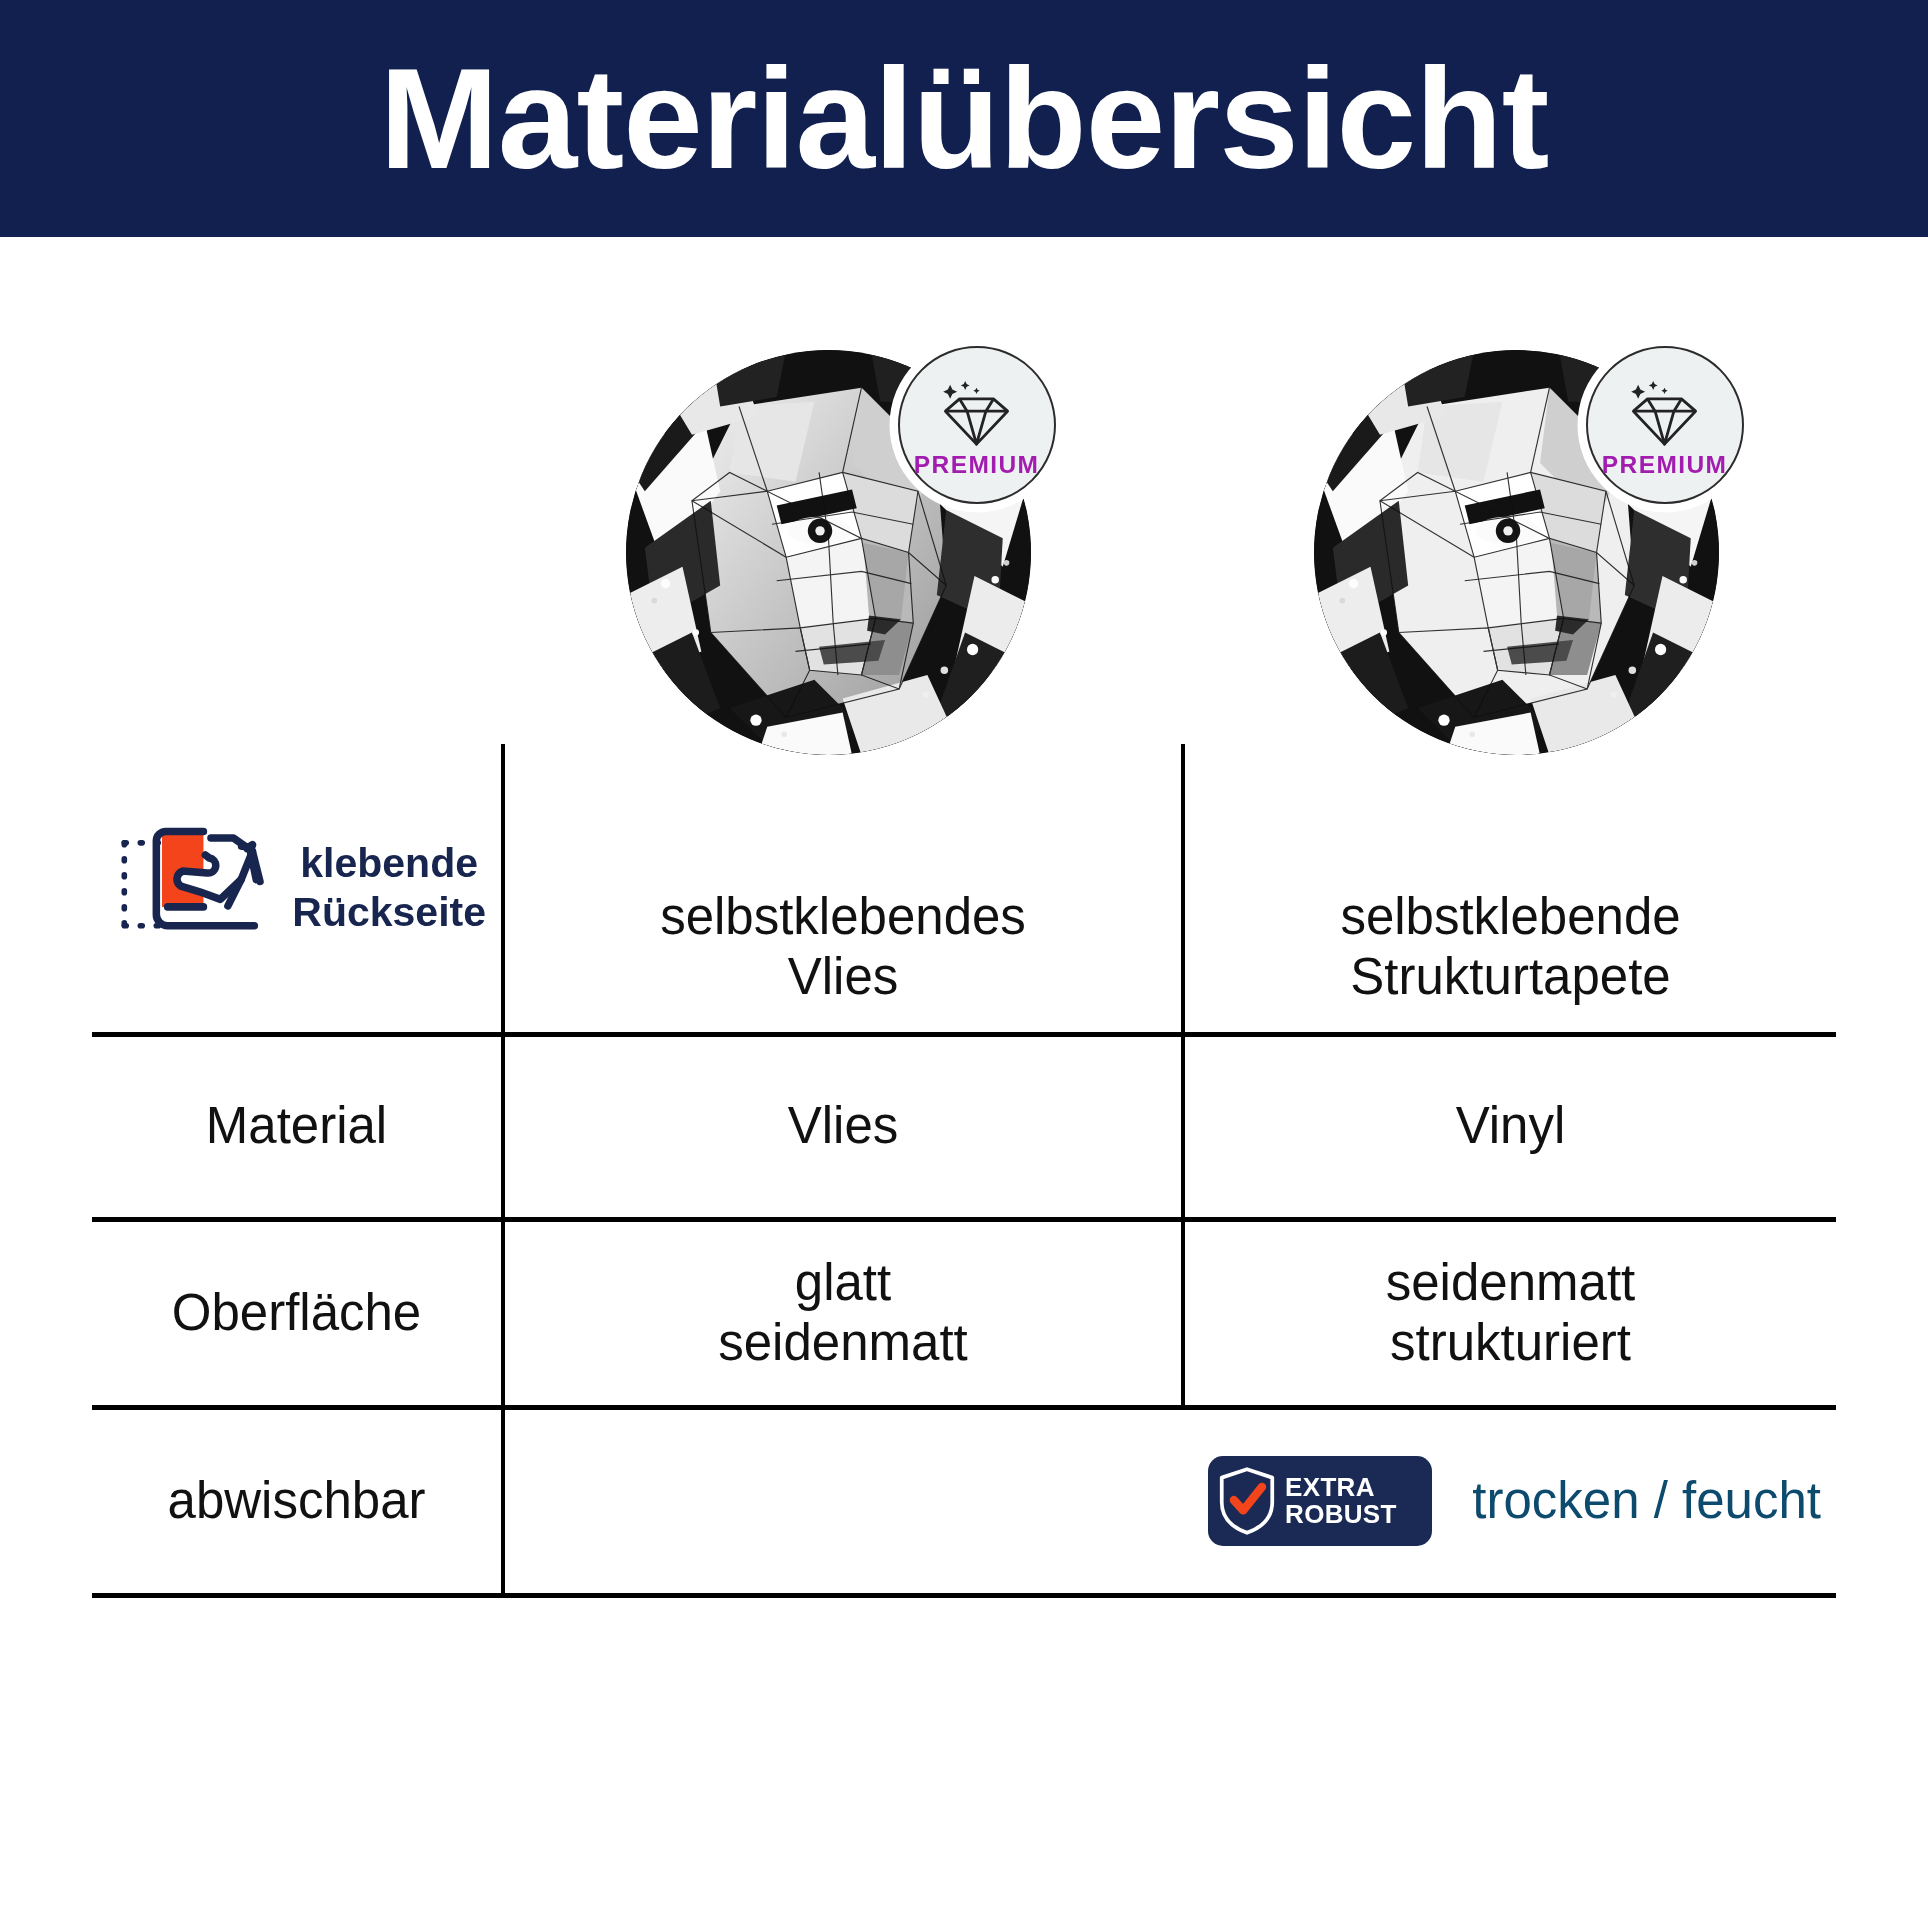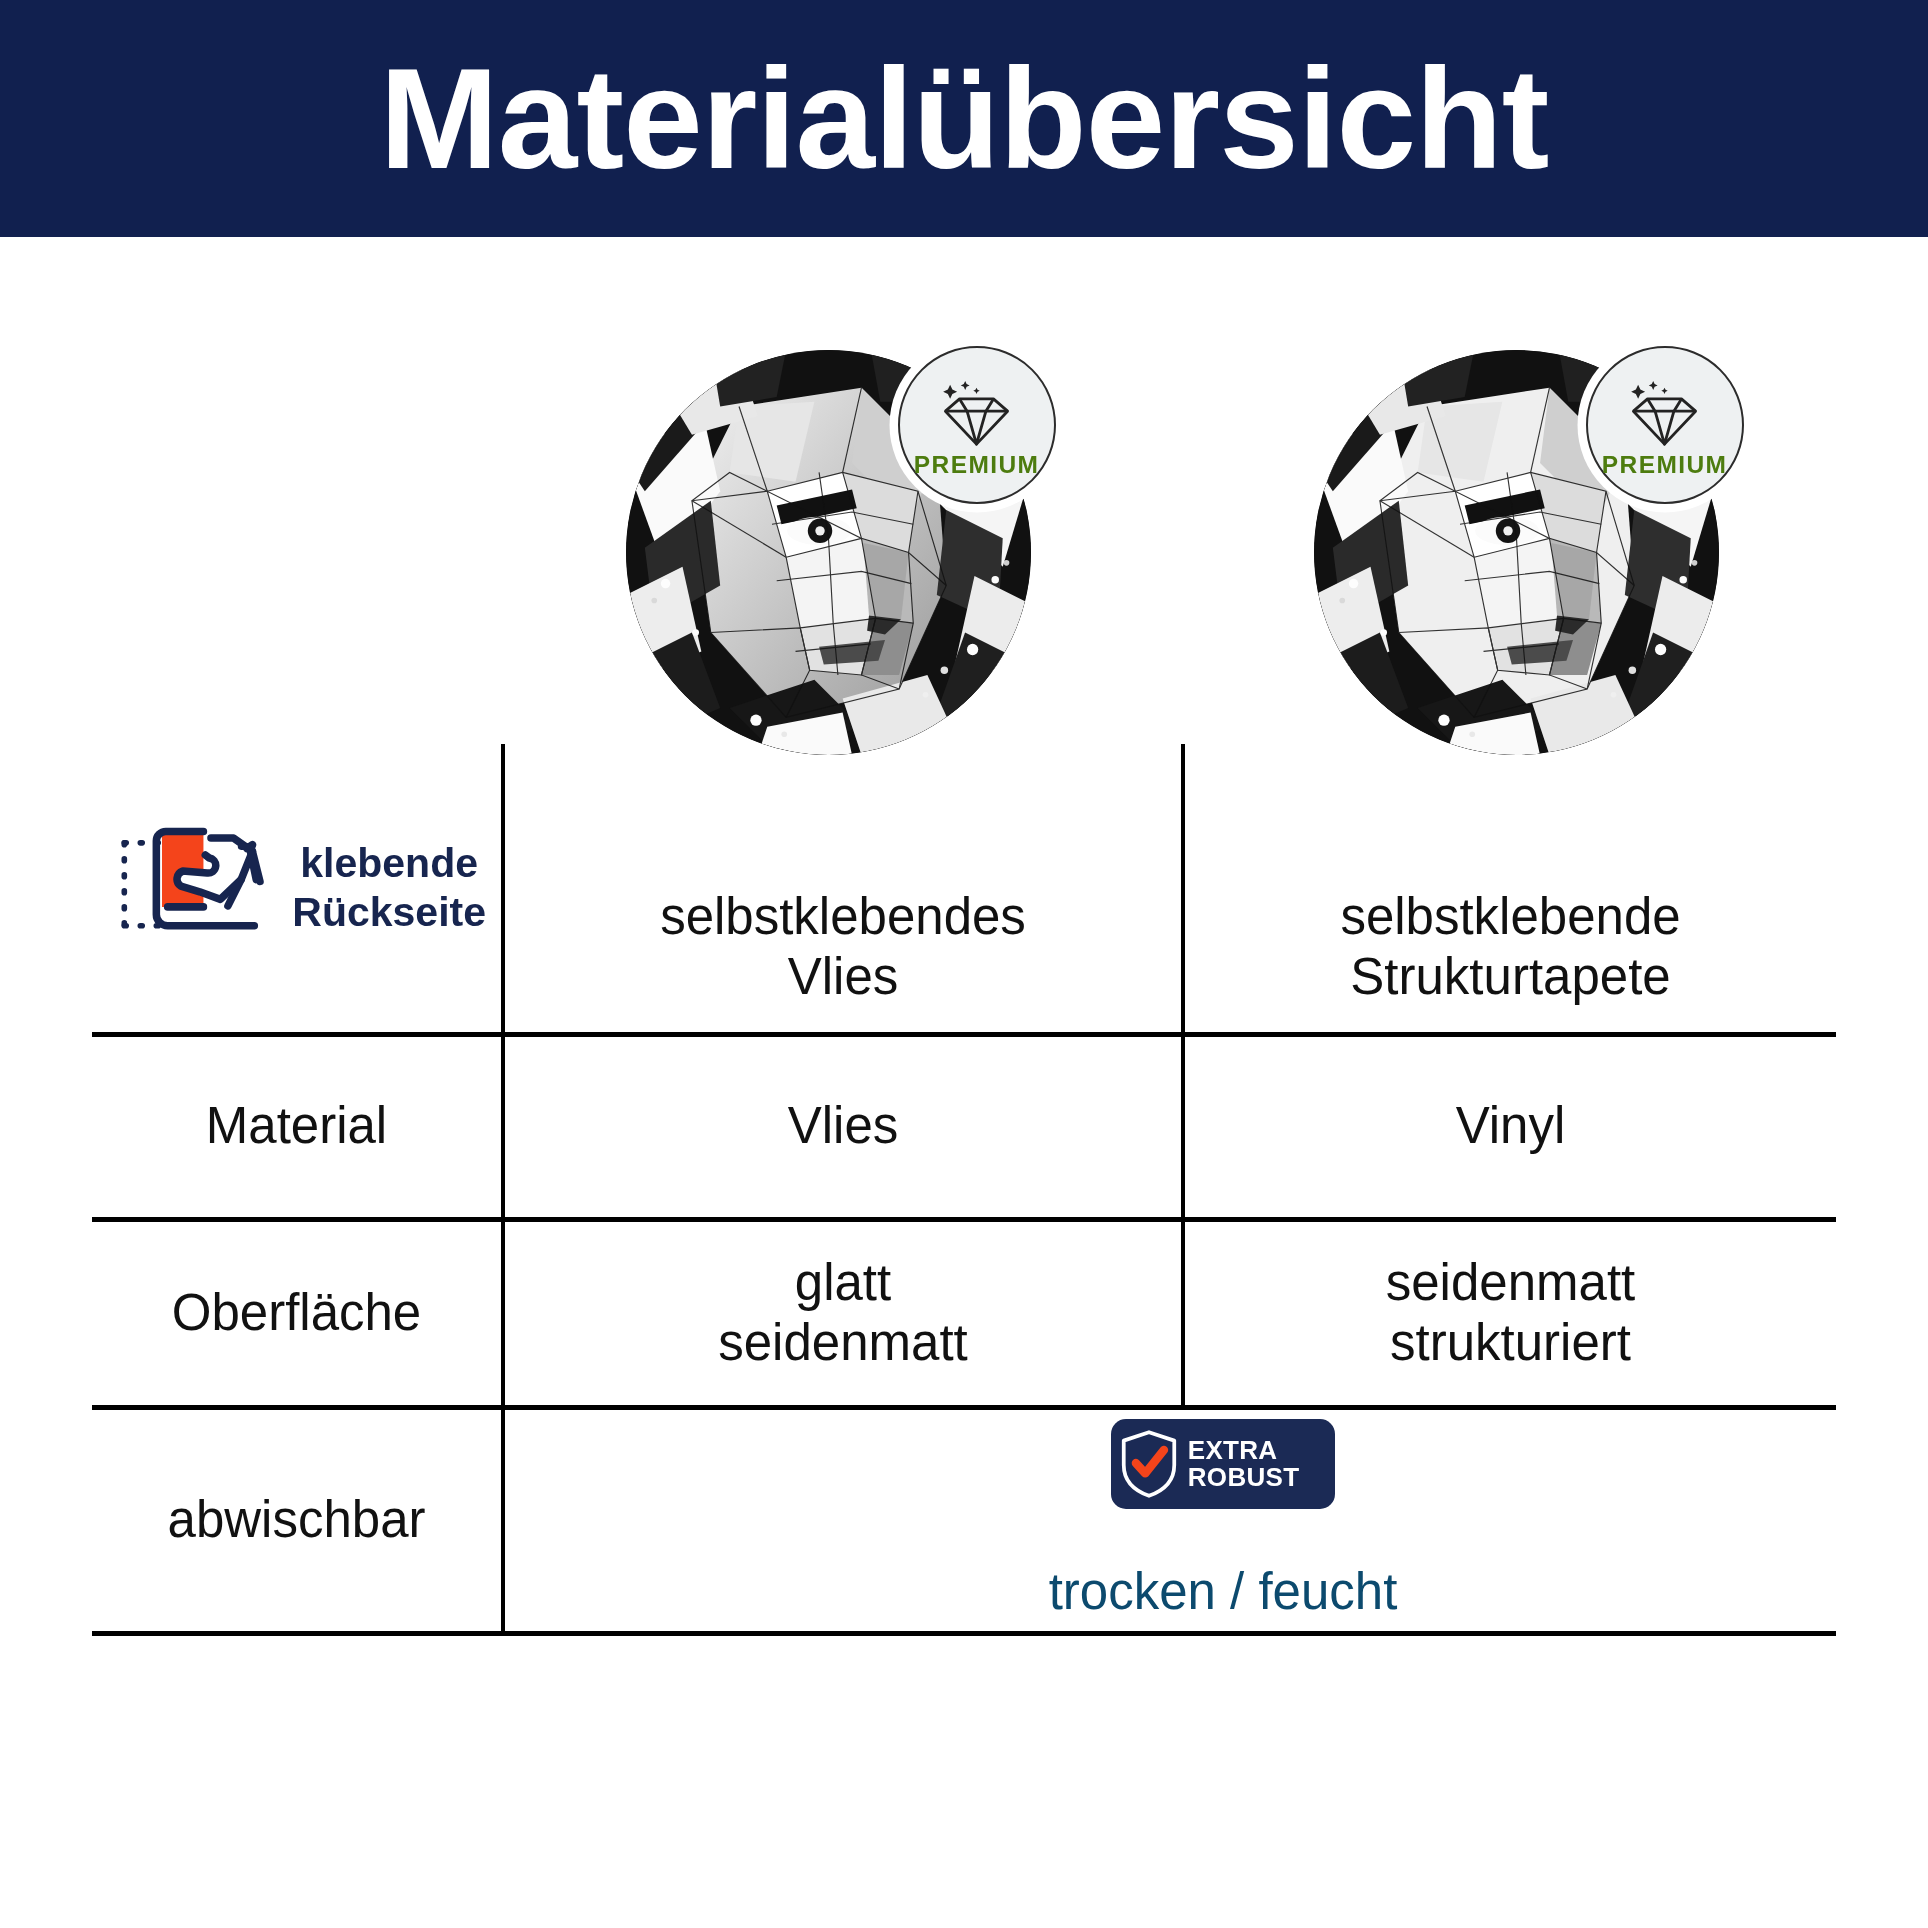--- a/index.html
+++ b/index.html
@@ -65,21 +65,21 @@
     align-items: center;
     justify-content: center;
     padding-top: 5.6px;
   }
   .premium-badge .diamond { width: 81px; height: 70px; }
   .premium-label {
     margin-top: 3.8px;
     font-size: 24.5px;
     font-weight: 700;
     letter-spacing: 1.4px;
-    color: #4d7c0f;
+    color: #a21caf;
     line-height: 1;
   }
 
   
   .mat-table {
     position: absolute;
     left: 92px; top: 744px;
     width: 1744px;
     border-collapse: collapse;
     table-layout: fixed;
@@ -123,23 +123,22 @@
     font-size: 41px;
     line-height: 1.18;
     text-align: center;
   }
 
   
   .wipe-wrap {
     display: flex;
     align-items: center;
     justify-content: flex-end;
-    gap: 53px;
+    gap: 40px;
     padding-left: 105px;
-    flex-direction: column;
   }
   .robust-badge {
     flex: none;
     width: 224px; height: 90px;
     background: #1b2a55;
     border-radius: 15px;
     display: flex;
     align-items: center;
     gap: 9.4px;
     padding: 0 13px 0 9.4px;

